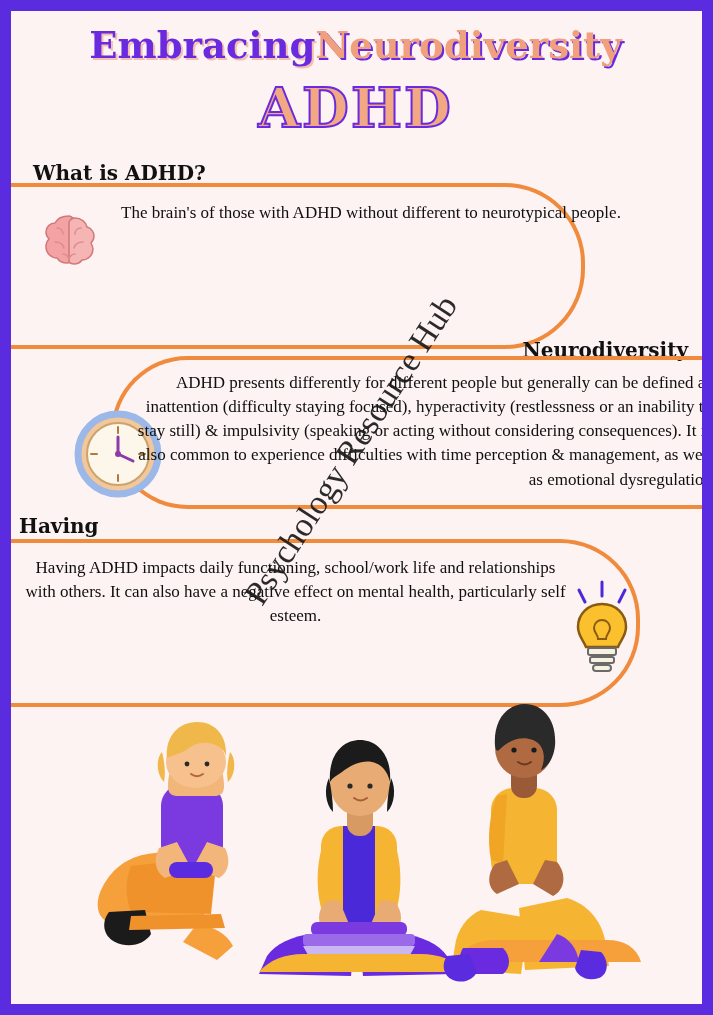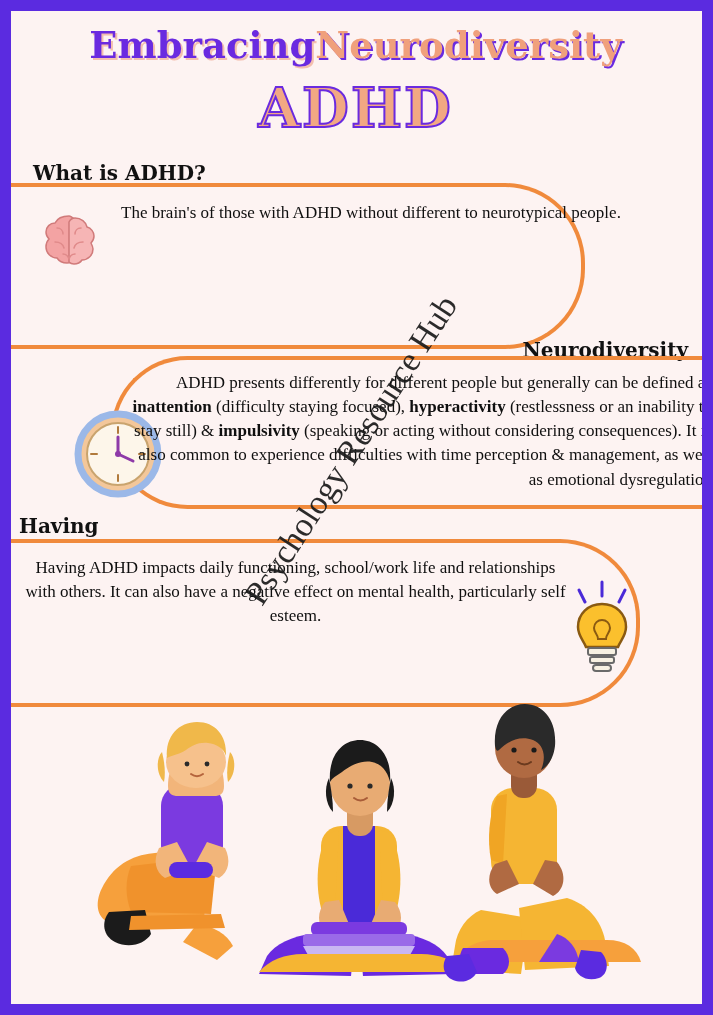--- a/index.html
+++ b/index.html
@@ -79,21 +79,21 @@
   .body-text{
     position:absolute;
     font-family:"Liberation Serif", serif;
     font-size:17px;
     line-height:1.42;
     color:#0f0f0f;
   }
   #txt-what{left:110px;top:190px;width:500px;}
   #txt-char{left:118px;top:360px;width:583px;text-align:right;}
   #txt-impact{left:12px;top:545px;width:545px;text-align:center;}
-  .body-text b{font-weight:bold;}
+  .body-text b{font-weight:normal;}
 
   
   .watermark{
     position:absolute;
     left:110px;top:420px;
     width:460px;
     text-align:center;
     font-family:"Liberation Serif", serif;
     font-size:34px;
     color:#1a1a1a;

